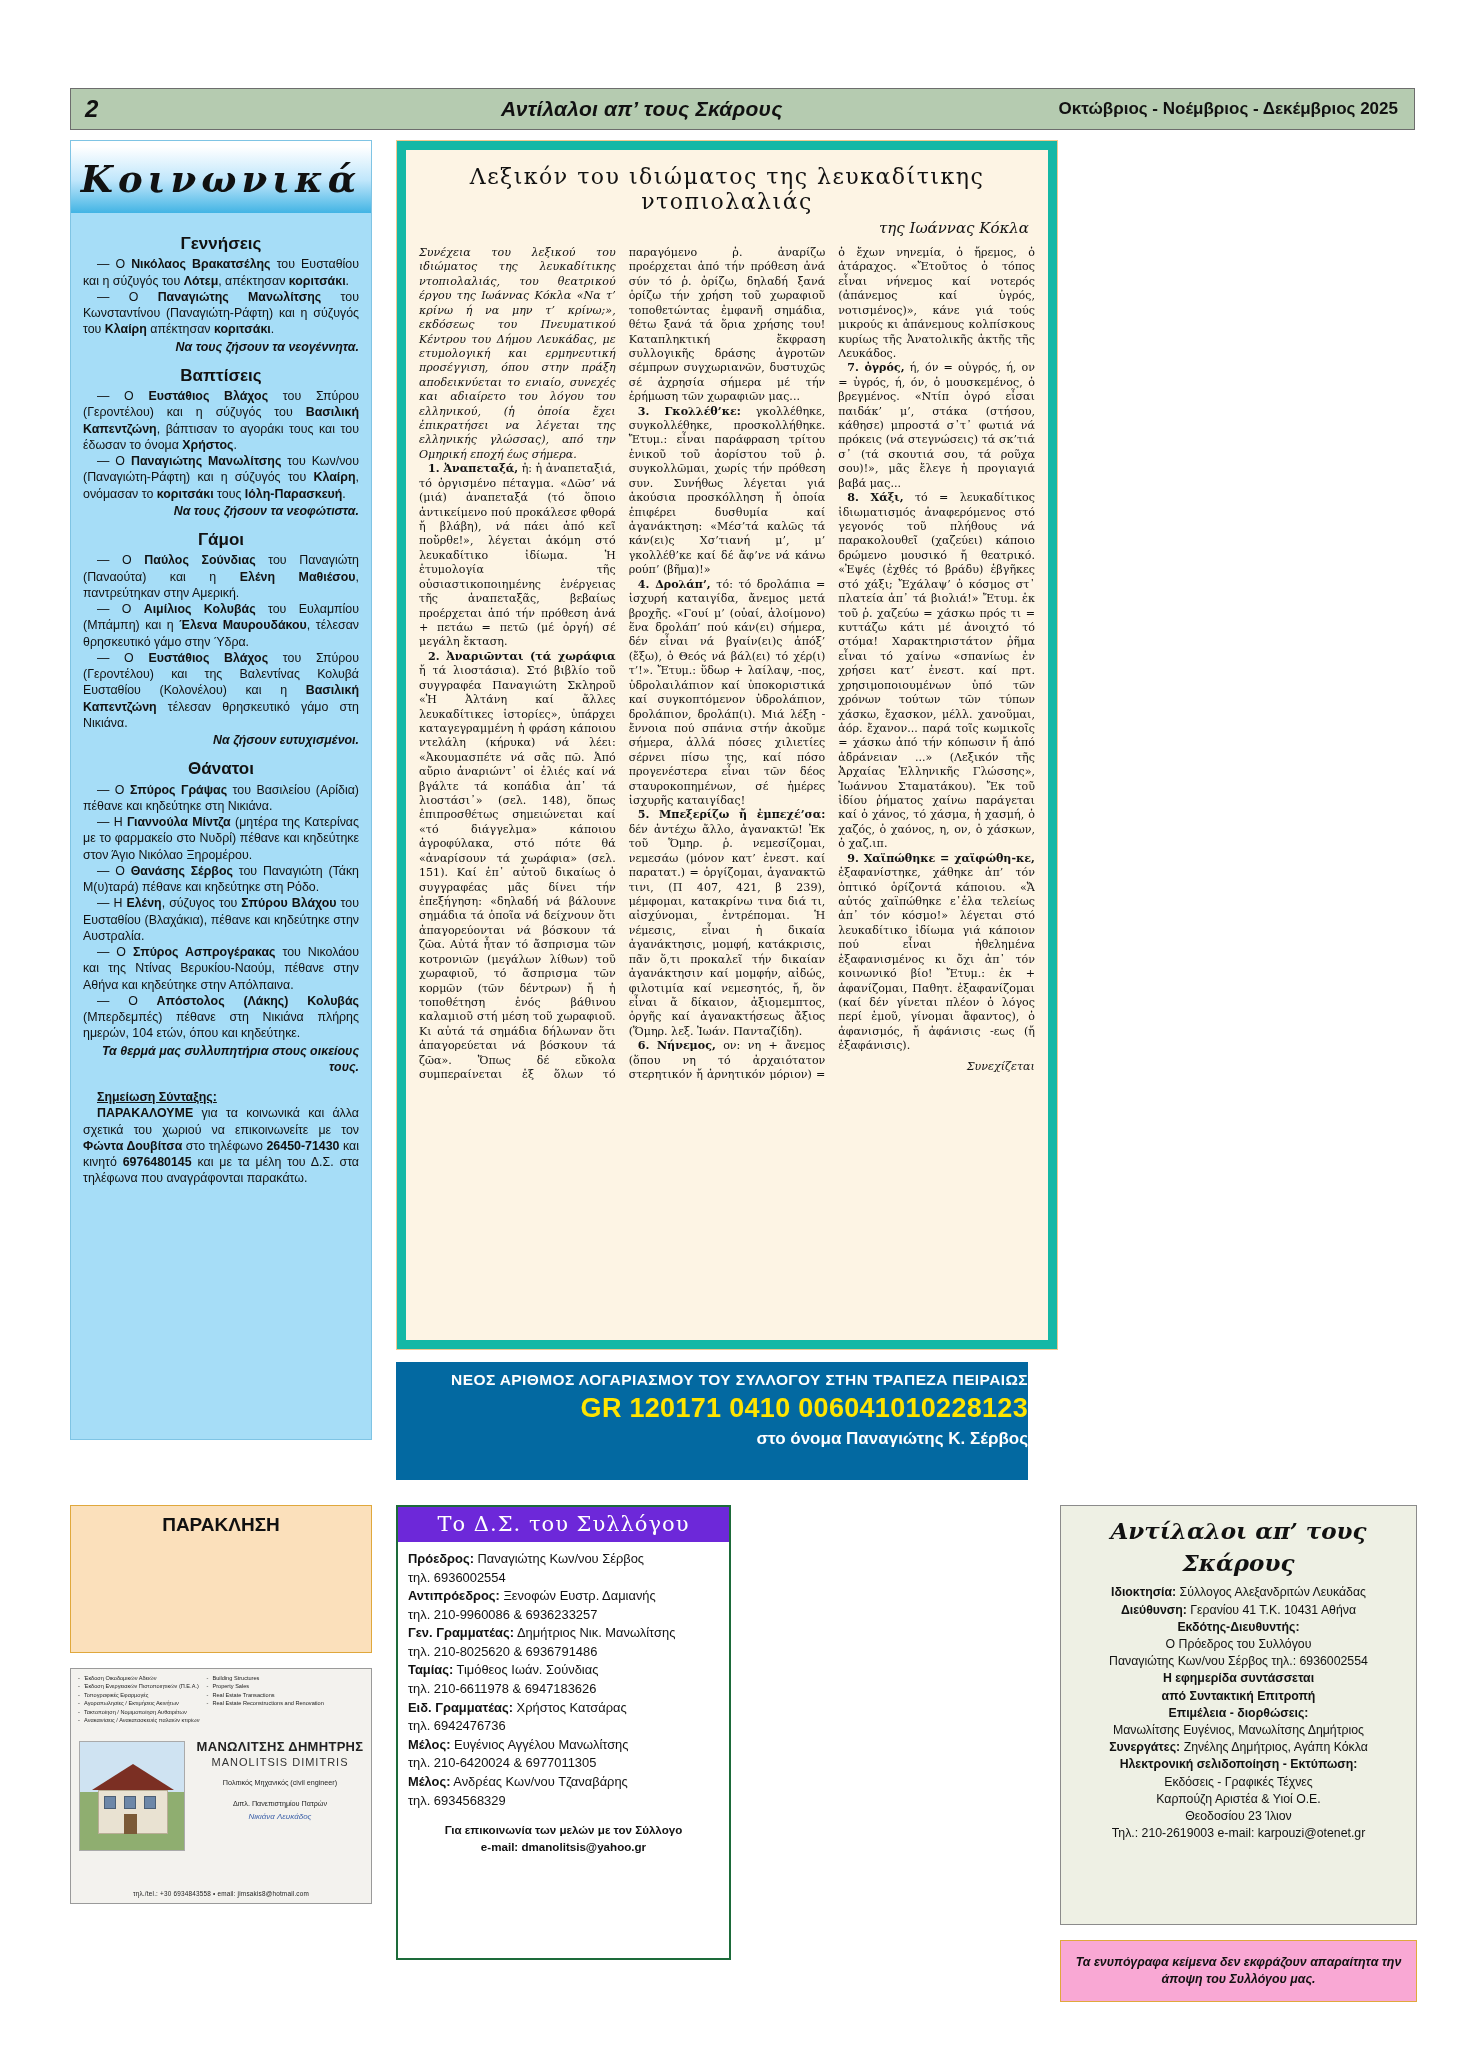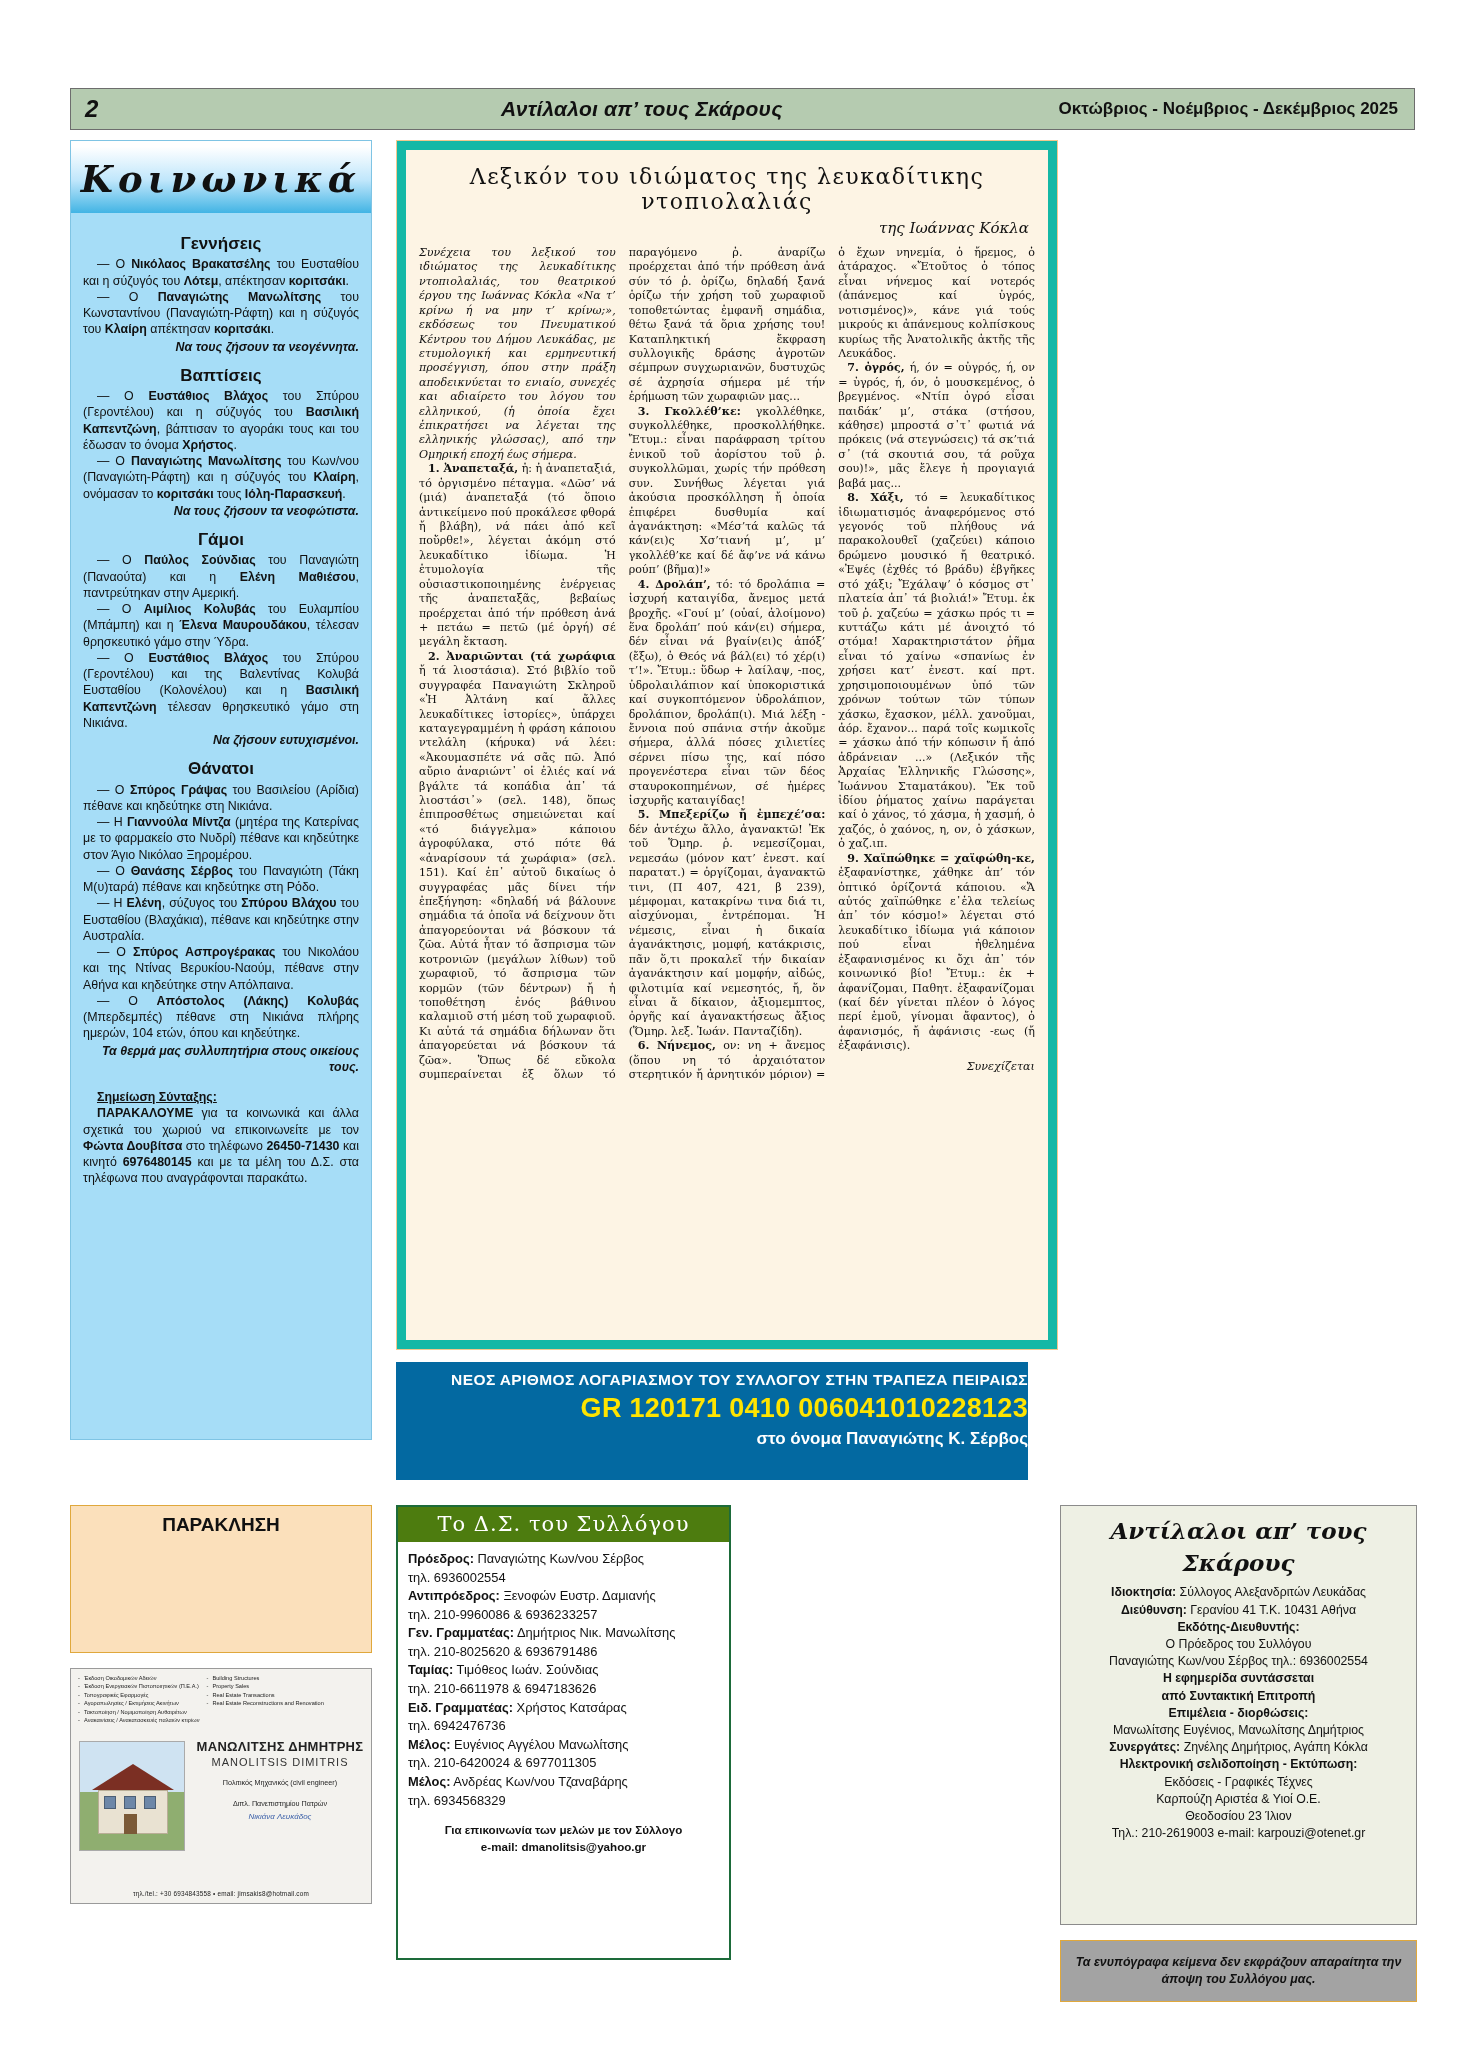--- a/index.html
+++ b/index.html
@@ -144,21 +144,21 @@
     position:absolute; left:0; bottom:6px; width:100%; text-align:center;
     font-size:6.4px; letter-spacing:.2px;
   }
 
   
   #board-box{
     left:396px; top:1505px; width:335px; height:455px;
     background:#ffffff; border:2px solid #1d6b3a;
   }
   #board-head{
-    background:#4d7c0f; color:#fff; text-align:center;
+    background:#6d28d9; color:#fff; text-align:center;
     font-family:"DejaVu Serif", serif; font-size:21px; letter-spacing:1px;
     padding:5px 0 6px;
   }
   #board-body{ padding:8px 10px; font-size:12.9px; line-height:1.44; }
   #board-body .role{ font-weight:bold; }
   #board-foot{
     text-align:center; font-size:11.6px; font-weight:bold; line-height:1.45;
     padding:4px 6px 0;
   }
 
@@ -169,21 +169,21 @@
     text-align:center; font-size:12.3px; line-height:1.4;
   }
   #masthead .mh-title{
     font-family:"DejaVu Serif", serif; font-style:italic; font-weight:bold;
     font-size:23px; margin:2px 0 5px;
   }
   #masthead .b{ font-weight:bold; }
   #masthead .row{ margin:0; }
   #disclaimer{
     position:absolute; left:1060px; top:1940px; width:357px; height:62px;
-    background:#a3a3a3; border:1px solid #e0a83c;
+    background:#f9a8d4; border:1px solid #e0a83c;
     display:flex; align-items:center; justify-content:center; text-align:center;
     font-size:12.4px; font-weight:bold; font-style:italic; line-height:1.35;
     padding:0 10px;
   }
 
   
 </style>
 </head>
 <body>
 

